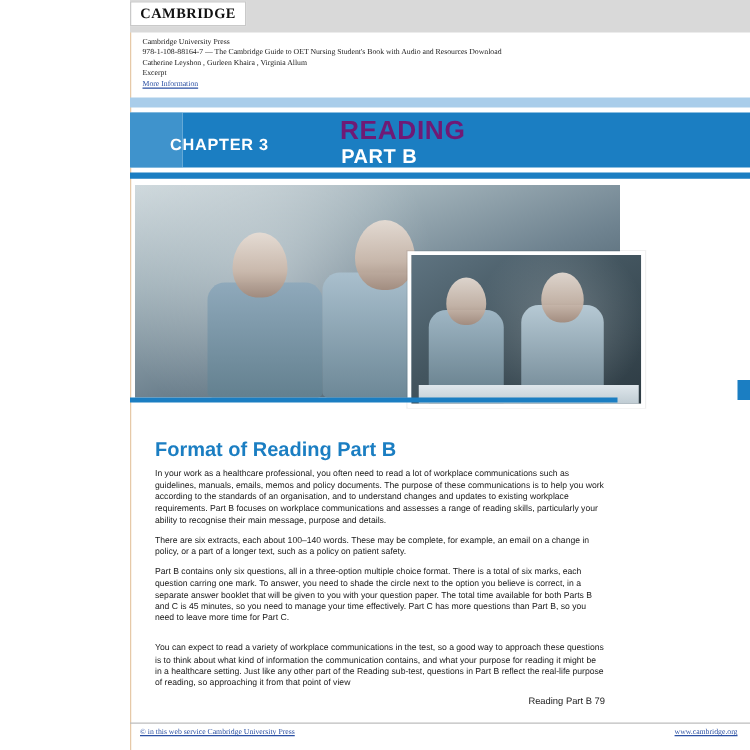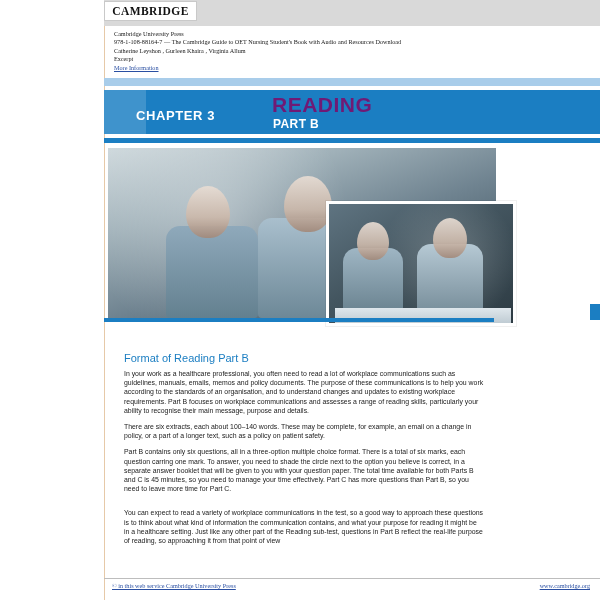--- a/index.html
+++ b/index.html
@@ -139,21 +139,21 @@
     font-weight: bold;
     letter-spacing: 0.5px;
     color: #701a75;
     line-height: 22px;
   }
   .banner-sub {
     position: absolute;
     left: 169px;
     top: 39px;
     font-family: "Liberation Sans", sans-serif;
-    font-size: 12px;
+    font-size: 16px;
     font-weight: bold;
     letter-spacing: 0.4px;
     color: #ffffff;
   }
   .banner-stripe {
     position: absolute;
     left: 0;
     top: 60px;
     width: 496px;
     height: 5px;
@@ -234,22 +234,22 @@
   
   .content {
     position: absolute;
     left: 124px;
     top: 352px;
     width: 360px;
   }
   h2.sec-head {
     margin: 0 0 5px 0;
     font-family: "Liberation Sans", sans-serif;
-    font-size: 11px;
-    font-weight: normal;
+    font-size: 16px;
+    font-weight: bold;
     color: #1b7ec2;
   }
   p.para {
     margin: 0 0 7px 0;
     font-family: "Liberation Sans", sans-serif;
     font-size: 6.9px;
     line-height: 9.2px;
     color: #1a1a1a;
     text-align: left;
   }
@@ -352,18 +352,19 @@
     <h2 class="sec-head">Format of Reading Part B</h2>
     <p class="para">In your work as a healthcare professional, you often need to read a lot of workplace communications such as guidelines, manuals, emails, memos and policy documents. The purpose of these communications is to help you work according to the standards of an organisation, and to understand changes and updates to existing workplace requirements. Part B focuses on workplace communications and assesses a range of reading skills, particularly your ability to recognise their main message, purpose and details.</p>
     <p class="para">There are six extracts, each about 100–140 words. These may be complete, for example, an email on a change in policy, or a part of a longer text, such as a policy on patient safety.</p>
     <p class="para">Part B contains only six questions, all in a three-option multiple choice format. There is a total of six marks, each question carring one mark. To answer, you need to shade the circle next to the option you believe is correct, in a separate answer booklet that will be given to you with your question paper. The total time available for both Parts B and C is 45 minutes, so you need to manage your time effectively. Part C has more questions than Part B, so you need to leave more time for Part C.</p>
 
     <div class="sec-gap"></div>
 
     <p class="para">You can expect to read a variety of workplace communications in the test, so a good way to approach these questions is to think about what kind of information the communication contains, and what your purpose for reading it might be in a healthcare setting. Just like any other part of the Reading sub-test, questions in Part B reflect the real-life purpose of reading, so approaching it from that point of view</p>
   </div>
 
+  <div class="page-footer-num">Reading Part B   79</div>
 
   <div class="bottom-rule"></div>
   <a class="bottom-left-link">© in this web service Cambridge University Press</a>
   <a class="bottom-right-link">www.cambridge.org</a>
 
 </div>
 
 </body></html>

